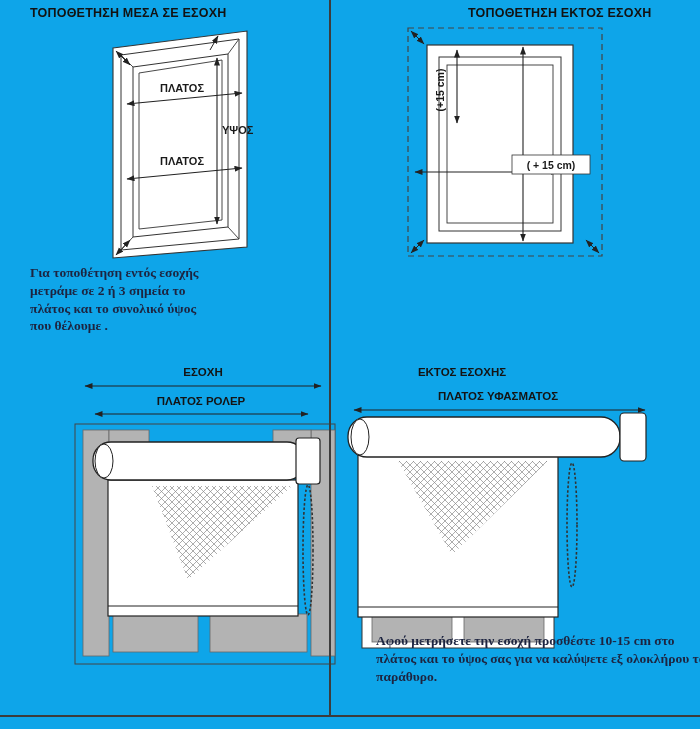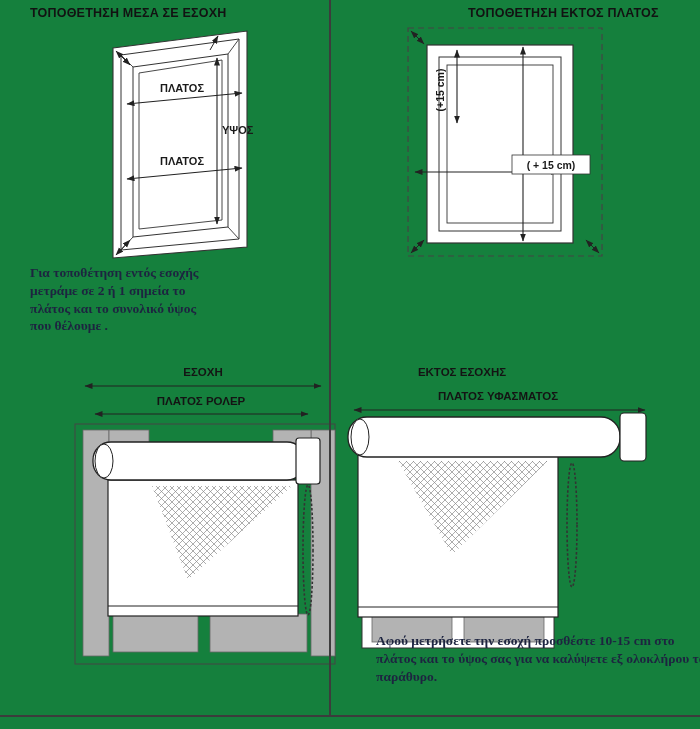--- a/index.html
+++ b/index.html
@@ -1,21 +1,21 @@
 <!DOCTYPE html>
 <html><head>
 <meta charset="utf-8">
 <style>
   * { box-sizing: border-box; }
   html, body { margin: 0; padding: 0; }
   #stage {
     position: relative;
     width: 700px;
     height: 729px;
-    background: #15803d;
+    background: #0ea5e9;
     font-family: "Liberation Sans", sans-serif;
     overflow: hidden;
   }
   .title {
     position: absolute;
     font-weight: bold;
     font-size: 12.5px;
     color: #121212;
     letter-spacing: 0.2px;
     white-space: nowrap;
@@ -61,23 +61,23 @@
     <text x="112" y="70" text-anchor="middle" font-size="11" font-weight="bold" fill="#1a1a1a">ΠΛΑΤΟΣ</text>
     <line x1="147" y1="36" x2="147" y2="202" stroke="#222" stroke-width="1.1" marker-start="url(#m1)" marker-end="url(#m1)"></line>
     <text x="152" y="112" font-size="11" font-weight="bold" fill="#1a1a1a">ΥΨΟΣ</text>
     <line x1="57" y1="157" x2="172" y2="146" stroke="#222" stroke-width="1.1" marker-start="url(#m1)" marker-end="url(#m1)"></line>
     <text x="112" y="143" text-anchor="middle" font-size="11" font-weight="bold" fill="#1a1a1a">ΠΛΑΤΟΣ</text>
     <line x1="46" y1="29" x2="60" y2="43" stroke="#222" stroke-width="1" marker-start="url(#m1)" marker-end="url(#m1)"></line>
     <line x1="46" y1="233" x2="60" y2="218" stroke="#222" stroke-width="1" marker-start="url(#m1)" marker-end="url(#m1)"></line>
     <line x1="140" y1="28" x2="148" y2="14" stroke="#222" stroke-width="1" marker-end="url(#m1)"></line>
   </svg>
 
-  <div class="caption" style="left:30px; top:264px; width:180px;">Για τοποθέτηση εντός εσοχής μετράμε σε 2 ή 1 σημεία το πλάτος και το συνολικό ύψος που θέλουμε .</div>
+  <div class="caption" style="left:30px; top:264px; width:180px;">Για τοποθέτηση εντός εσοχής μετράμε σε 2 ή 3 σημεία το πλάτος και το συνολικό ύψος που θέλουμε .</div>
 
-  <div class="title" style="left:468px; top:6px;">ΤΟΠΟΘΕΤΗΣΗ ΕΚΤΟΣ ΠΛΑΤΟΣ</div>
+  <div class="title" style="left:468px; top:6px;">ΤΟΠΟΘΕΤΗΣΗ ΕΚΤΟΣ ΕΣΟΧΗ</div>
 
   <svg class="abs" style="left:395px; top:20px;" width="220" height="245" viewBox="0 0 220 245">
     <defs>
       <marker id="m2" markerWidth="10" markerHeight="8" refX="7.5" refY="3" orient="auto-start-reverse" markerUnits="userSpaceOnUse">
         <path d="M0,0 L8,3 L0,6 Z" fill="#222"></path>
       </marker>
     </defs>
     <rect x="13" y="8" width="194" height="228" fill="none" stroke="#444" stroke-width="1.2" stroke-dasharray="6 4"></rect>
     <g>
       <rect x="32" y="25" width="146" height="198" fill="#ffffff" stroke="#333" stroke-width="1.2"></rect>

